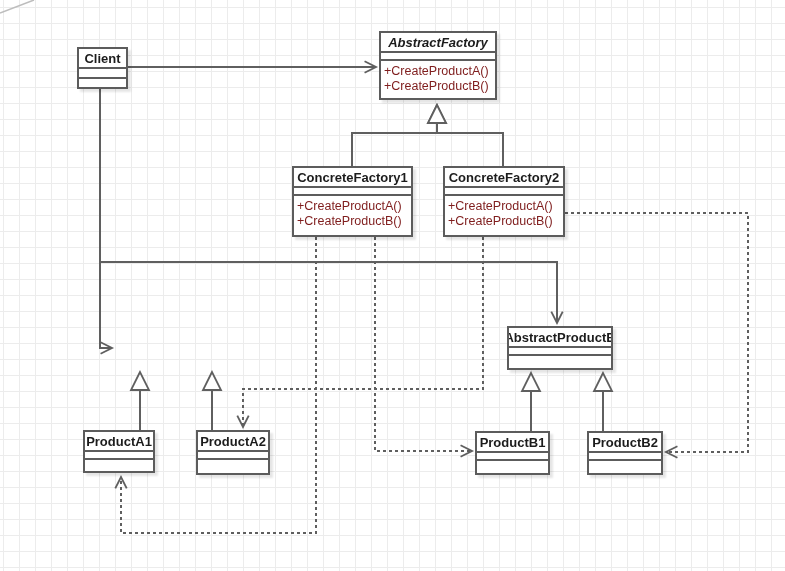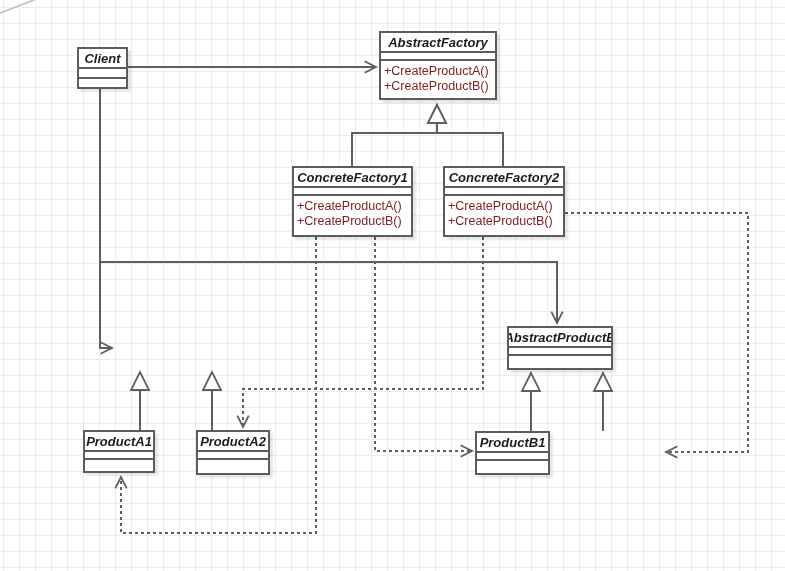--- a/index.html
+++ b/index.html
@@ -27,21 +27,21 @@
     display:flex;
     flex-direction:column;
   }
   .uml-title{
     box-sizing:border-box;
     height:20px;
     flex:0 0 auto;
     border-bottom:2px solid #5c5c5c;
     display:flex;align-items:center;justify-content:center;
     font-size:13px;font-weight:bold;color:#1c1c1c;
-    white-space:nowrap;overflow:hidden;font-style:italic;
+    white-space:nowrap;overflow:hidden;
   }
   .abstract .uml-title{font-style:italic;}
   .comp{
     box-sizing:border-box;
     flex:0 0 auto;
     border-bottom:2px solid #5c5c5c;
   }
   .comp.h8{height:8px;}
   .comp.h10{height:10px;}
   .comp.last{flex:1 1 auto;border-bottom:none;}
@@ -133,14 +133,19 @@
     <div class="comp h8"></div>
     <div class="comp last"></div>
   </div>
 
   <div class="uml-box" style="left:475px;top:431px;width:75px;height:44px">
     <div class="uml-title">ProductB1</div>
     <div class="comp h8"></div>
     <div class="comp last"></div>
   </div>
 
+  <div class="uml-box" style="left:587px;top:431px;width:76px;height:44px">
+    <div class="uml-title">ProductB2</div>
+    <div class="comp h8"></div>
+    <div class="comp last"></div>
+  </div>
 
 </div>
 
 </body></html>

